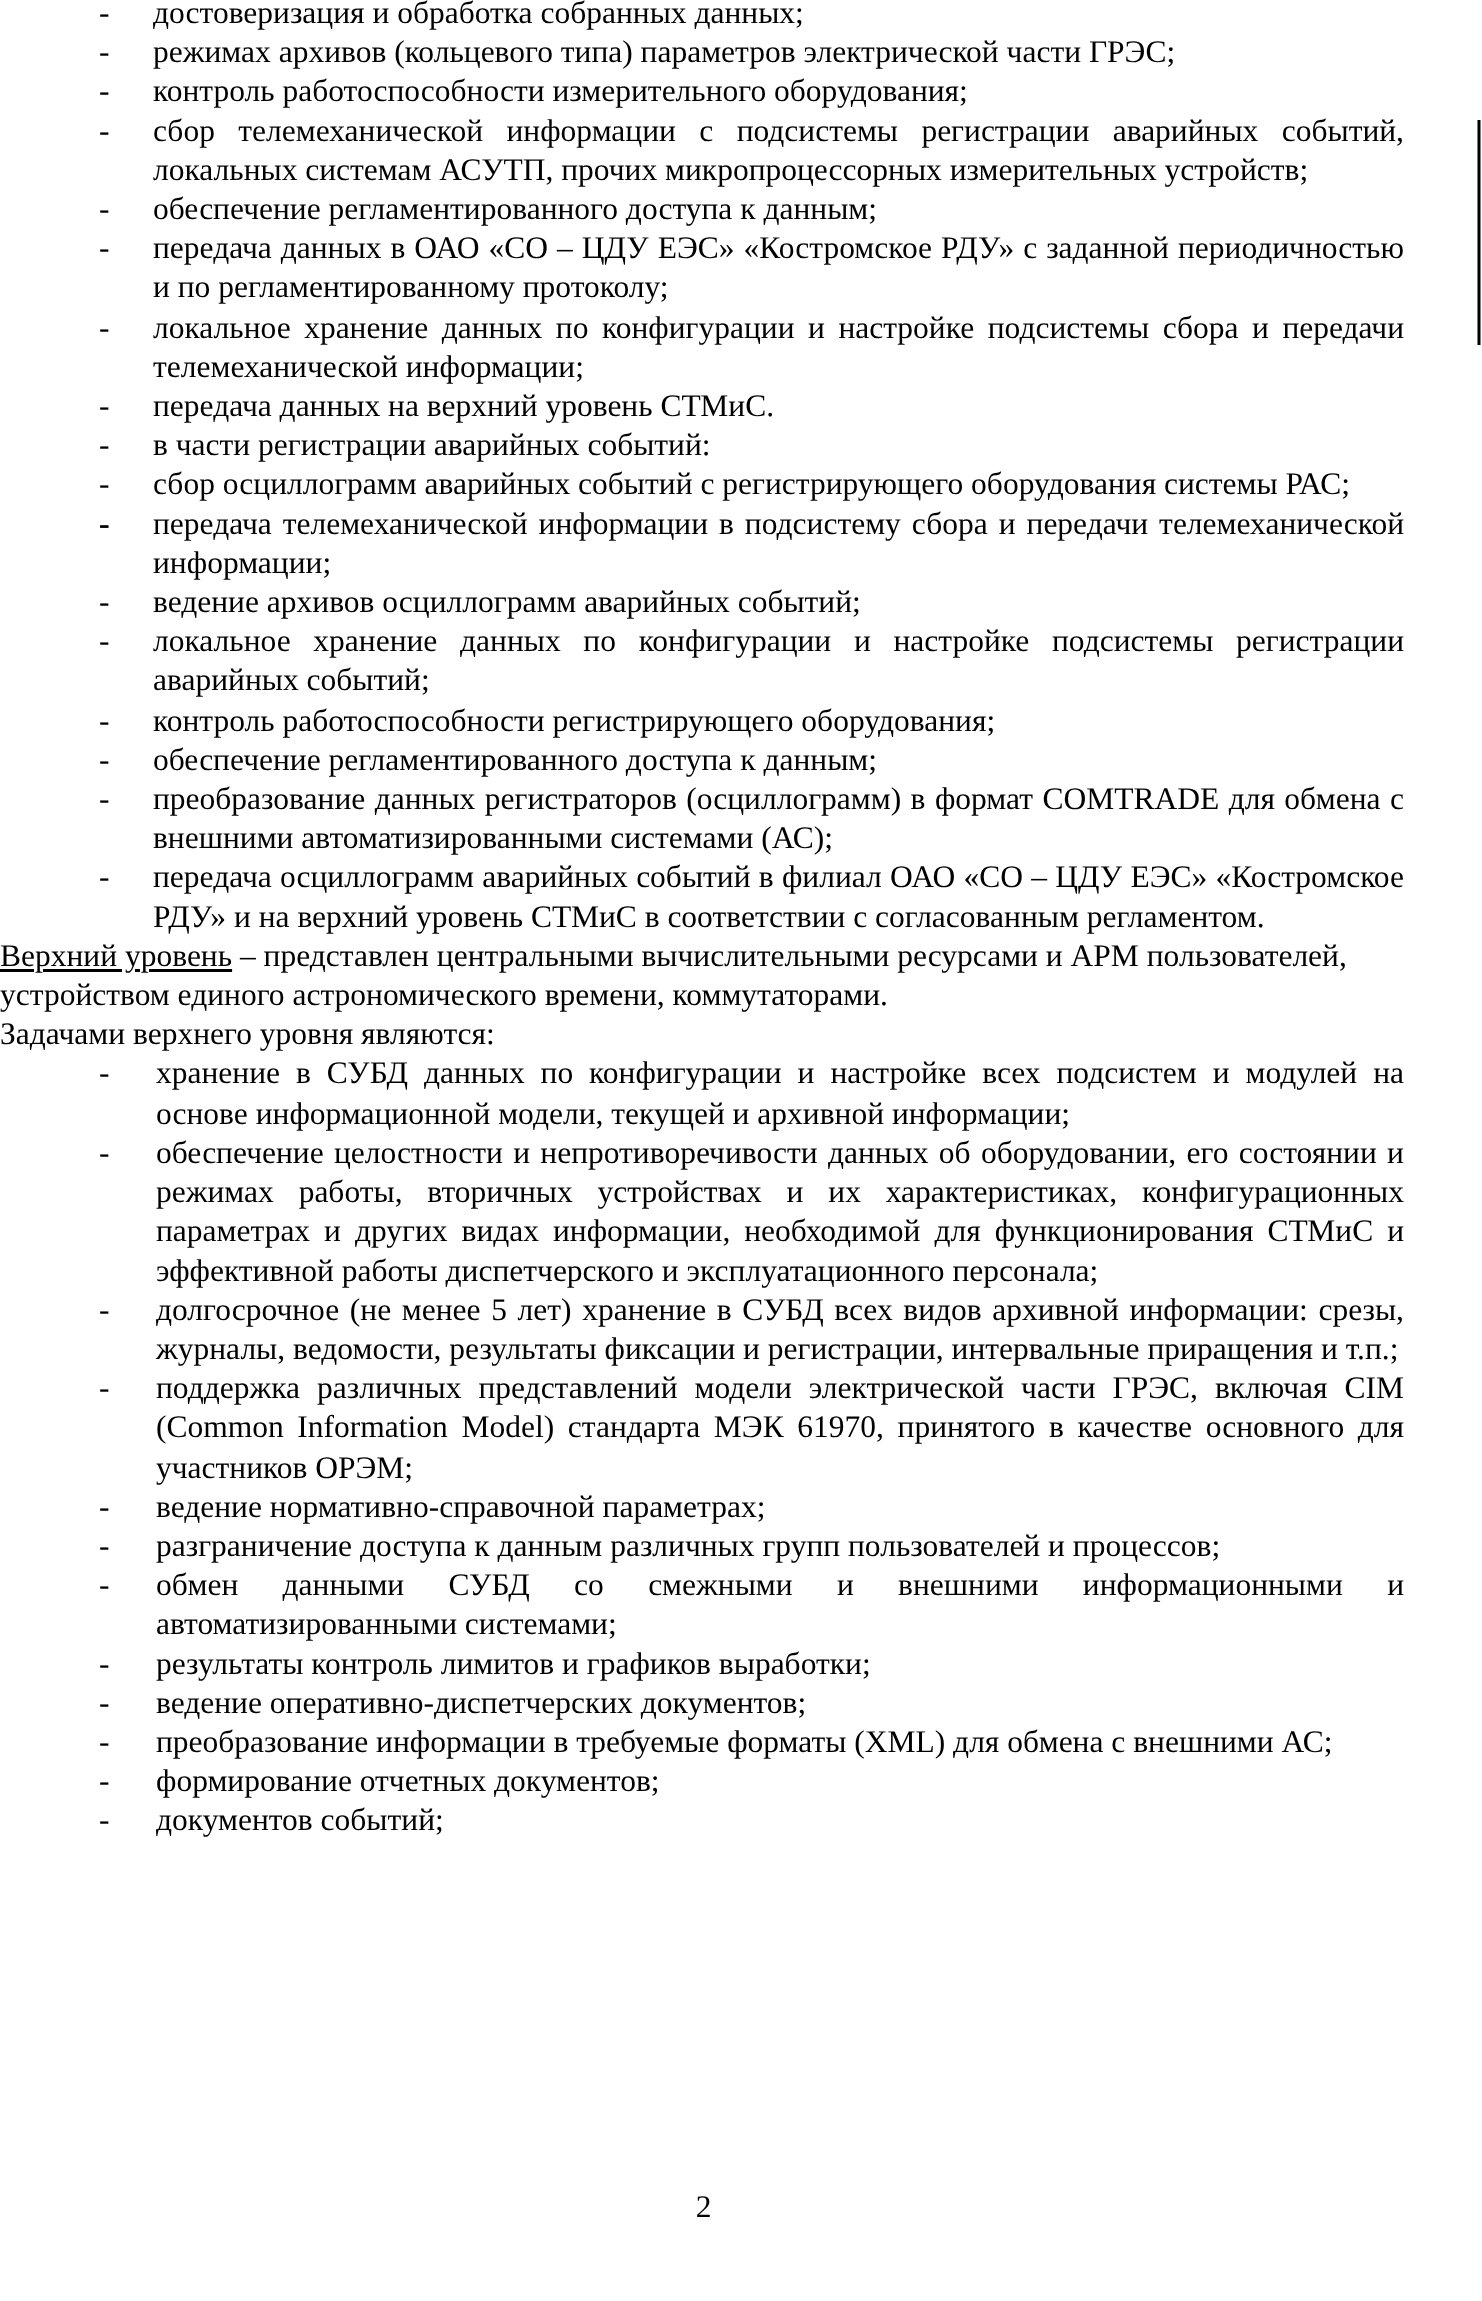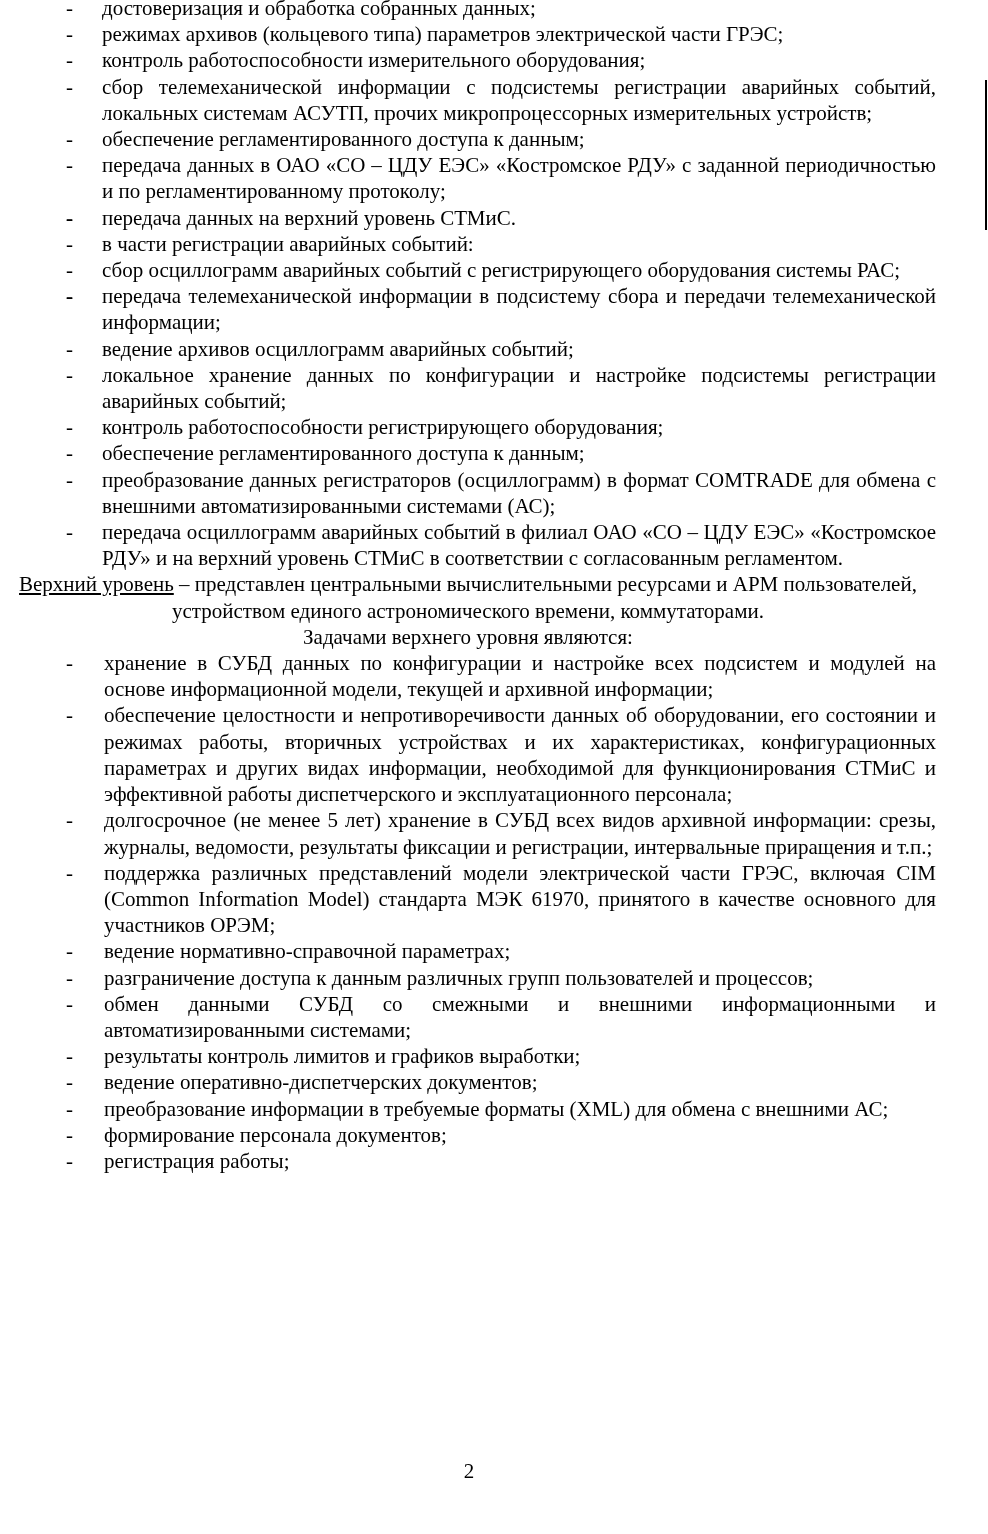--- a/index.html
+++ b/index.html
@@ -39,21 +39,21 @@
     }
     ul.dash-list li .dash {
       position: absolute;
       left: 66px;
       top: 0;
     }
     .para {
       margin: 0;
       padding-left: 0;
       padding-right: 52px;
-      text-align: center;
+      text-align: left;
     }
     .para u {
       text-decoration: underline;
       text-underline-offset: 2px;
     }
     .page-number {
       position: absolute;
       left: 0;
       width: 938px;
       top: 1458px;
@@ -73,21 +73,21 @@
 <body>
 
 <div class="page">
   <ul class="dash-list" id="list-top">
       <li><span class="dash">-</span><span>достоверизация и обработка собранных данных;</span></li>
       <li><span class="dash">-</span><span>режимах архивов (кольцевого типа) параметров электрической части ГРЭС;</span></li>
       <li><span class="dash">-</span><span>контроль работоспособности измерительного оборудования;</span></li>
       <li><span class="dash">-</span><span>сбор телемеханической информации с подсистемы регистрации аварийных событий, локальных системам АСУТП, прочих микропроцессорных измерительных устройств;</span></li>
       <li><span class="dash">-</span><span>обеспечение регламентированного доступа к данным;</span></li>
       <li><span class="dash">-</span><span>передача данных в ОАО «СО – ЦДУ ЕЭС» «Костромское РДУ» с заданной периодичностью и по регламентированному протоколу;</span></li>
-      <li><span class="dash">-</span></li>
+      <li><span class="dash">-</span><span>локальное хранение данных по конфигурации и настройке подсистемы сбора и передачи телемеханической информации;</span></li>
       <li><span class="dash">-</span><span>передача данных на верхний уровень СТМиС.</span></li>
       <li><span class="dash">-</span><span>в части регистрации аварийных событий:</span></li>
       <li><span class="dash">-</span><span>сбор осциллограмм аварийных событий с регистрирующего оборудования системы РАС;</span></li>
       <li><span class="dash">-</span></li>
       <li><span class="dash">-</span><span>передача телемеханической информации в подсистему сбора и передачи телемеханической информации;</span></li>
       <li><span class="dash">-</span><span>ведение архивов осциллограмм аварийных событий;</span></li>
       <li><span class="dash">-</span><span>локальное хранение данных по конфигурации и настройке подсистемы регистрации аварийных событий;</span></li>
       <li><span class="dash">-</span><span>контроль работоспособности регистрирующего оборудования;</span></li>
       <li><span class="dash">-</span><span>обеспечение регламентированного доступа к данным;</span></li>
       <li><span class="dash">-</span><span>преобразование данных регистраторов (осциллограмм) в формат  COMTRADE для обмена с внешними автоматизированными системами (АС);</span></li>
@@ -102,20 +102,20 @@
       <li><span class="dash">-</span><span>хранение в СУБД данных по конфигурации и настройке всех подсистем и модулей на основе информационной модели, текущей и архивной информации;</span></li>
       <li><span class="dash">-</span><span>обеспечение целостности и непротиворечивости данных об оборудовании, его состоянии и режимах работы, вторичных устройствах и их характеристиках, конфигурационных параметрах и других видах информации, необходимой для функционирования СТМиС и эффективной работы диспетчерского и эксплуатационного персонала;</span></li>
       <li><span class="dash">-</span><span>долгосрочное (не менее 5 лет) хранение в СУБД всех видов архивной информации: срезы, журналы, ведомости, результаты фиксации и регистрации, интервальные приращения и т.п.;</span></li>
       <li><span class="dash">-</span><span>поддержка различных представлений модели электрической части ГРЭС, включая CIM (Common Information Model) стандарта МЭК 61970, принятого в качестве основного для участников ОРЭМ;</span></li>
       <li><span class="dash">-</span><span>ведение нормативно-справочной параметрах;</span></li>
       <li><span class="dash">-</span><span>разграничение доступа к данным различных групп пользователей и процессов;</span></li>
       <li><span class="dash">-</span><span>обмен данными СУБД со смежными и внешними информационными и автоматизированными системами;</span></li>
       <li><span class="dash">-</span><span>результаты контроль лимитов и графиков выработки;</span></li>
       <li><span class="dash">-</span><span>ведение оперативно-диспетчерских документов;</span></li>
       <li><span class="dash">-</span><span>преобразование информации в требуемые форматы (XML) для обмена с внешними АС;</span></li>
-      <li><span class="dash">-</span><span>формирование персонала документов;</span></li>
-      <li><span class="dash">-</span><span>регистрация работы;</span></li>
+      <li><span class="dash">-</span><span>формирование отчетных документов;</span></li>
+      <li><span class="dash">-</span><span>документов событий;</span></li>
     </ul>
 </div>
 
 <div class="side-rule"></div>
 
 <div class="page-number">2</div>
 
 </body></html>

